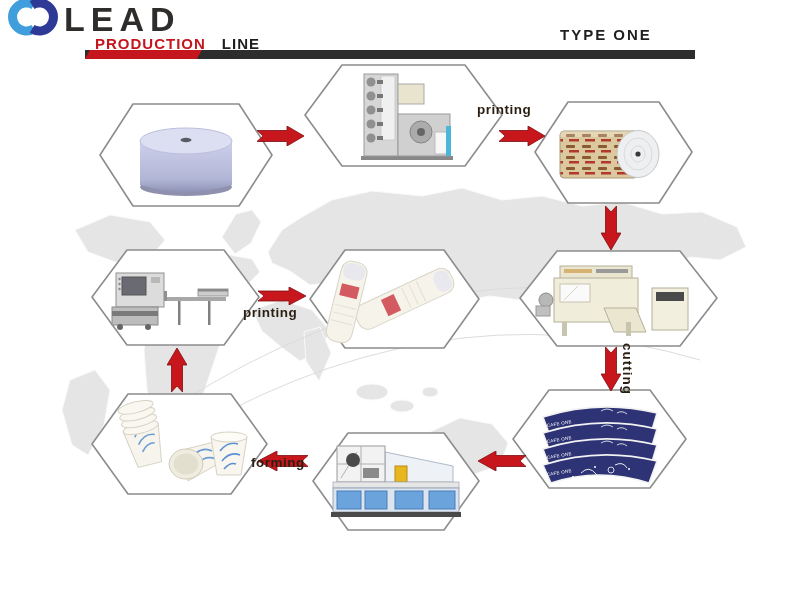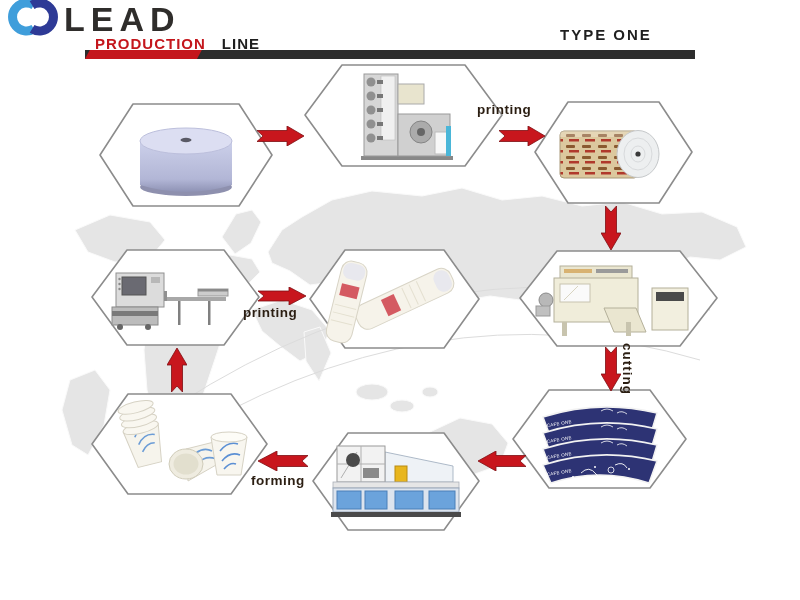--- a/index.html
+++ b/index.html
@@ -289,15 +289,15 @@
   <svg class="abs arrow" style="left:167px;top:348px" width="20" height="44" viewBox="0 0 20 44">
     <polygon points="4.5,44 4.5,17 0,17 10,0 20,17 15.5,17 15.5,44 10,38" fill="#c8161d" stroke="#7d0e12" stroke-width="0.8"></polygon>
   </svg>
   <svg class="abs arrow" style="left:258px;top:287px" width="48" height="18" viewBox="0 0 48 18">
     <polygon points="0,4 31,4 31,0 48,9 31,18 31,14 0,14 6,9" fill="#c8161d" stroke="#7d0e12" stroke-width="0.8"></polygon>
   </svg>
 
   <div class="abs flow-label" style="left:477px;top:102px">printing</div>
   <div class="abs flow-label vertical" style="left:620px;top:343px">cutting</div>
   <div class="abs flow-label" style="left:243px;top:305px">printing</div>
-  <div class="abs flow-label" style="left:251px;top:473px">forming</div>
+  <div class="abs flow-label" style="left:251px;top:455px">forming</div>
 
 </div>
 
 </body></html>

